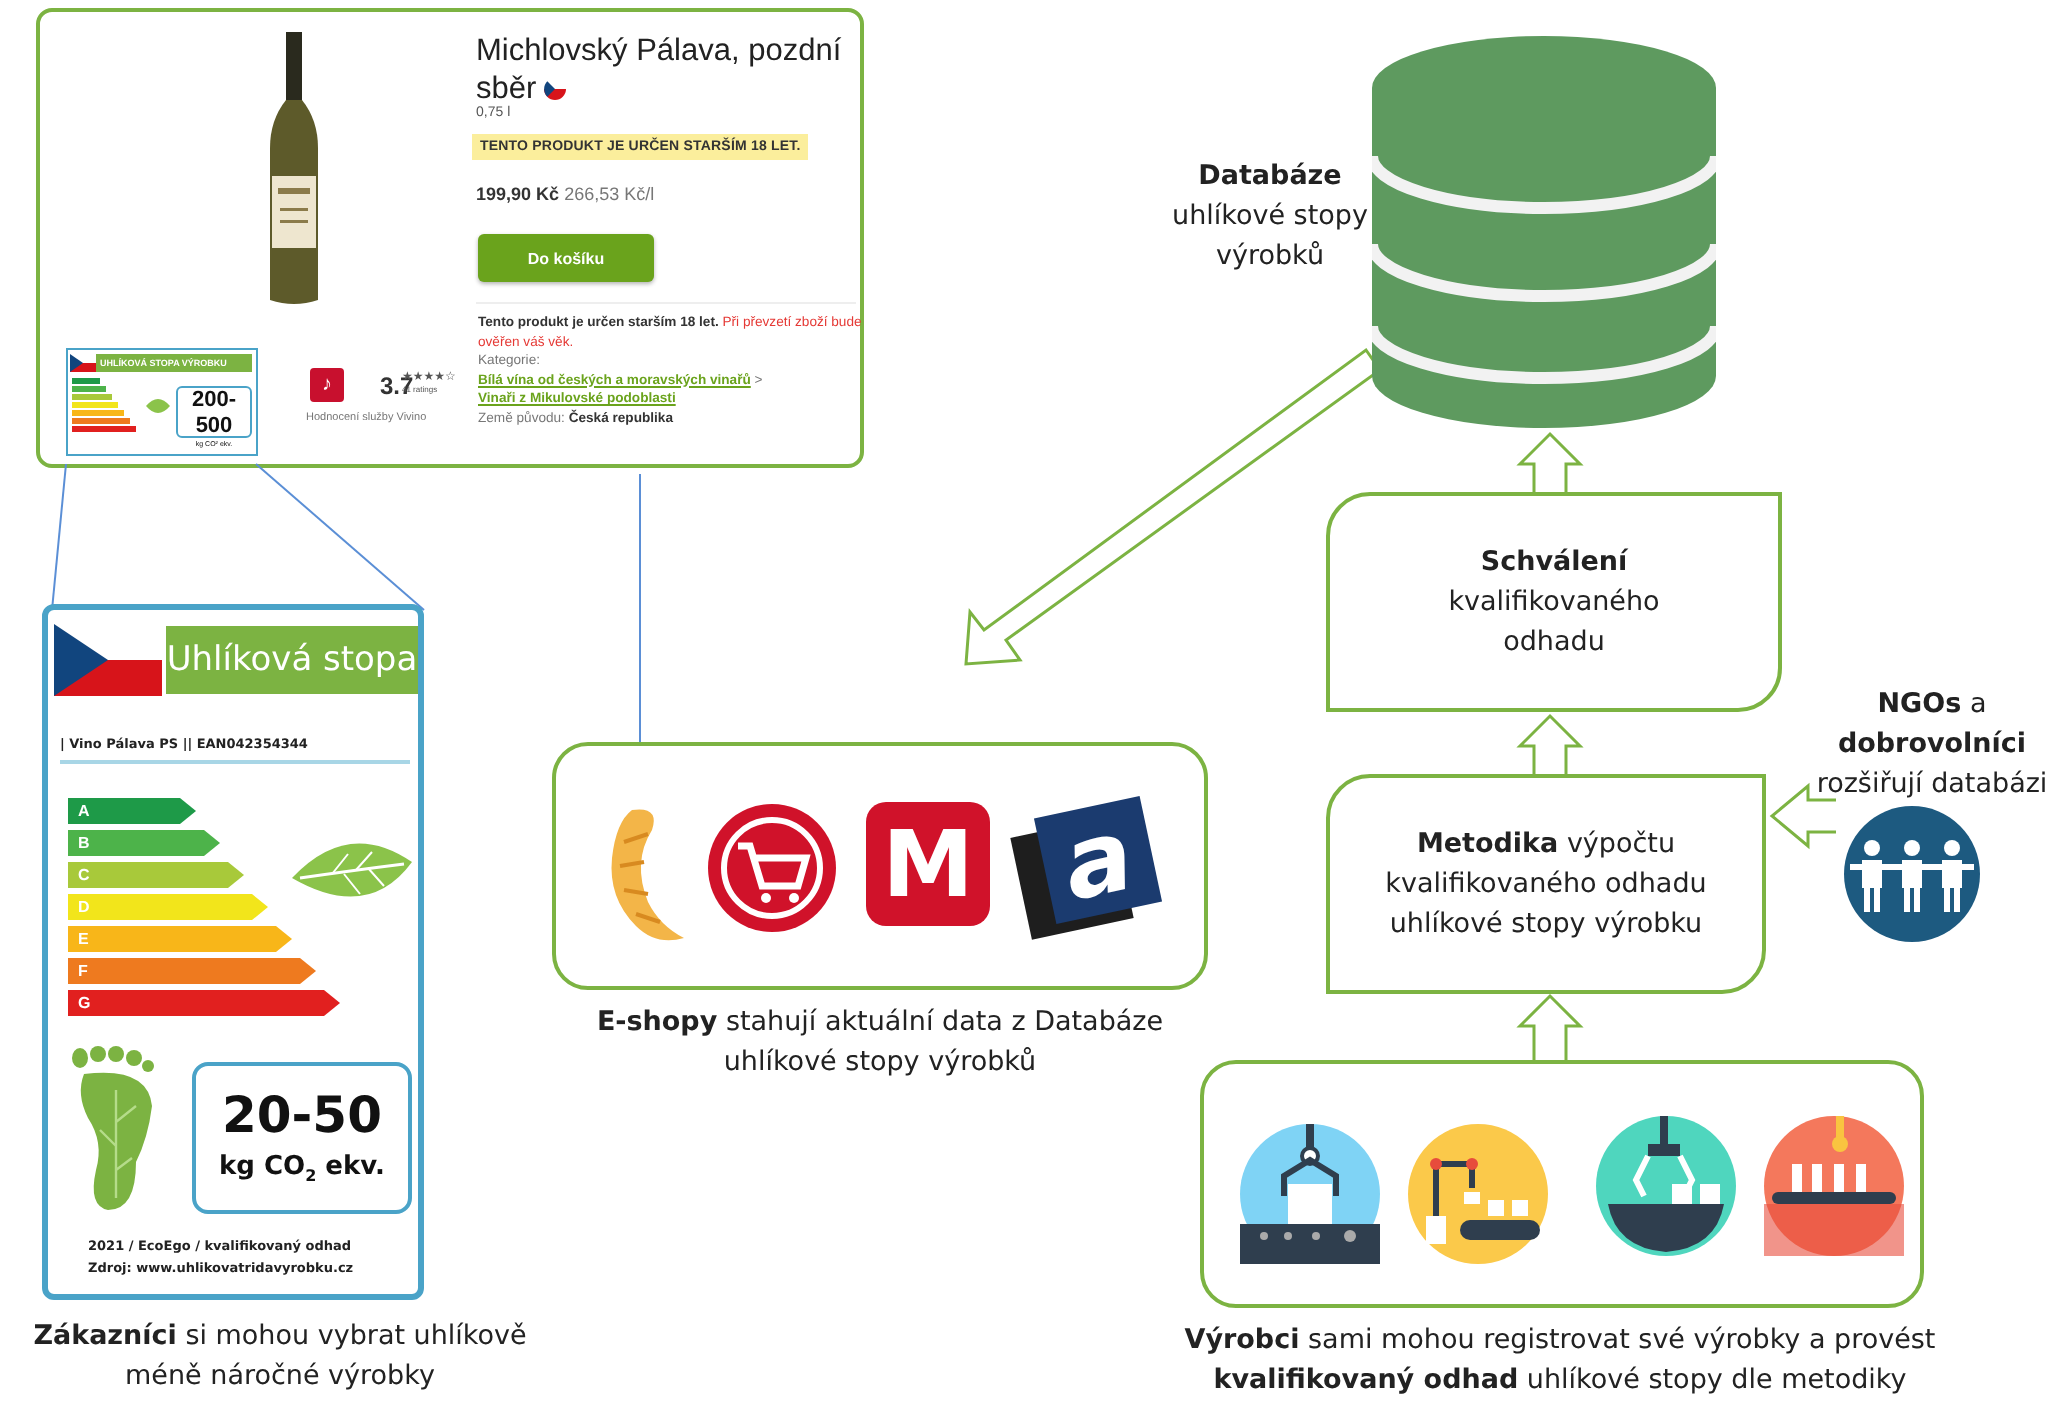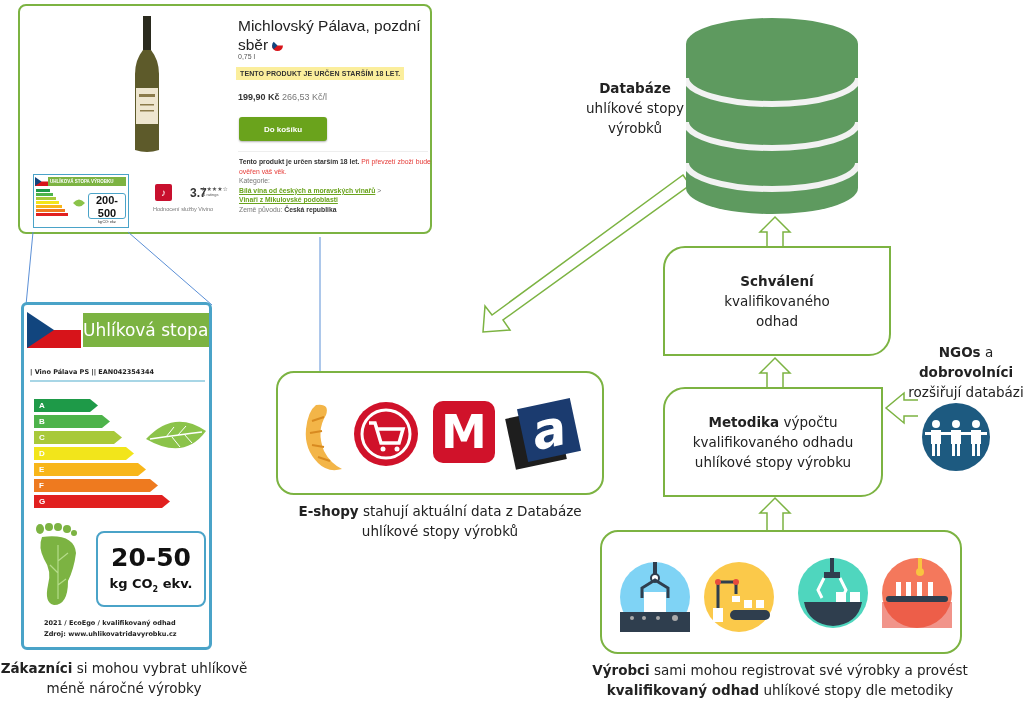--- a/index.html
+++ b/index.html
@@ -29,21 +29,21 @@
 
   
   .mini-label { left:13px; top:168px; width:96px; height:54px; border:1.2px solid #4aa3c8; background:#fff; box-sizing:border-box; }
   .mini-head { left:14px; top:2px; width:78px; height:9px; background:#7cb342; color:#fff; font-size:4.5px; font-weight:bold; line-height:9px; padding-left:2px; box-sizing:border-box; }
   .mini-value { left:54px; top:18px; width:38px; height:26px; border:1px solid #4aa3c8; border-radius:3px; text-align:center; box-sizing:border-box; }
   .mini-value .v { font-size:11px; font-weight:bold; line-height:13px; }
   .mini-value .u { font-size:3.5px; line-height:5px; }
 
   
   #big-label { left:21px; top:302px; width:191px; height:348px; border:3px solid #4aa3c8; border-radius:6px; background:#fff; box-sizing:border-box; }
-  .bl-head { left:59px; top:8px; width:126px; height:34px; background:#7cb342; color:#fff; font-family:"DejaVu Sans", sans-serif; font-size:17px; line-height:34px; }
+  .bl-head { left:59px; top:8px; width:126px; height:34px; background:#7cb342; color:#fff; font-family:"DejaVu Sans", sans-serif; font-size:17px; line-height:34px; text-align:center; }
   .bl-flag { left:3px; top:7px; width:54px; height:36px; }
   .bl-ean { left:6px; top:63px; font-family:"DejaVu Sans", sans-serif; font-size:6.5px; font-weight:bold; color:#222; }
   .bl-line { left:6px; top:75px; width:175px; height:2px; background:#a8d6e6; }
   .bar { position:absolute; height:13px; color:#fff; font-size:8px; font-weight:bold; line-height:13px; padding-left:5px; box-sizing:border-box; }
   .bl-value { left:72px; top:226px; width:110px; height:76px; border:2px solid #4aa3c8; border-radius:8px; box-sizing:border-box; text-align:center; }
   .bl-value .v { font-family:"DejaVu Sans", sans-serif; font-size:25px; font-weight:bold; margin-top:10px; line-height:30px; }
   .bl-value .u { font-family:"DejaVu Sans", sans-serif; font-size:13px; font-weight:bold; line-height:22px; }
   .bl-foot { left:8px; top:313px; font-family:"DejaVu Sans", sans-serif; font-size:6.5px; font-weight:bold; color:#222; line-height:11px;margin-left:12px; }
 
   
@@ -174,21 +174,21 @@
   <div class="abs bl-value">
     <div class="v">20-50</div>
     <div class="u"><span>kg CO</span><sub style="font-size:8px">2</sub><span> ekv.</span></div>
   </div>
   <div class="abs bl-foot">
     <div>2021 / EcoEgo  /  kvalifikovaný odhad</div>
     <div>Zdroj: www.uhlikovatridavyrobku.cz</div>
   </div>
 </div>
 
-<div class="abs ctext" style="left:0px;top:658px;width:248px;">
+<div class="abs ctext" style="left:16px;top:658px;width:248px;">
   <b>Zákazníci</b><span> si mohou vybrat uhlíkově</span><br>
   <span>méně náročné výrobky</span>
 </div>
 
 <div id="eshop-panel" class="abs">
   <svg class="abs" style="left:20px;top:28px" width="48" height="72" viewBox="0 0 48 72">
     <path d="M18 4 Q32 2 28 14 Q18 30 26 50 Q32 62 44 68 Q30 72 20 62 Q6 48 8 28 Q10 10 18 4 Z" fill="#f3b548"></path>
     <path d="M14 20 L26 16 M12 32 L24 30 M14 44 L26 46 M20 56 L32 60" stroke="#d88a20" stroke-width="2"></path>
   </svg>
   <svg class="abs" style="left:75px;top:28px" width="66" height="66" viewBox="0 0 66 66">
@@ -216,21 +216,21 @@
 <div class="abs ctext" style="left:570px;top:78px;width:130px;">
   <b>Databáze</b><br>
   <span>uhlíkové stopy</span><br>
   <span>výrobků</span>
 </div>
 
 <div id="approve-box" class="abs flow-box">
   <div class="ctext">
     <b>Schválení</b><br>
     <span>kvalifikovaného</span><br>
-    <span>odhad</span>
+    <span>odhadu</span>
   </div>
 </div>
 <div id="method-box" class="abs flow-box">
   <div class="ctext">
     <b>Metodika</b><span> výpočtu</span><br>
     <span>kvalifikovaného odhadu</span><br>
     <span>uhlíkové stopy výrobku</span>
   </div>
 </div>
 

